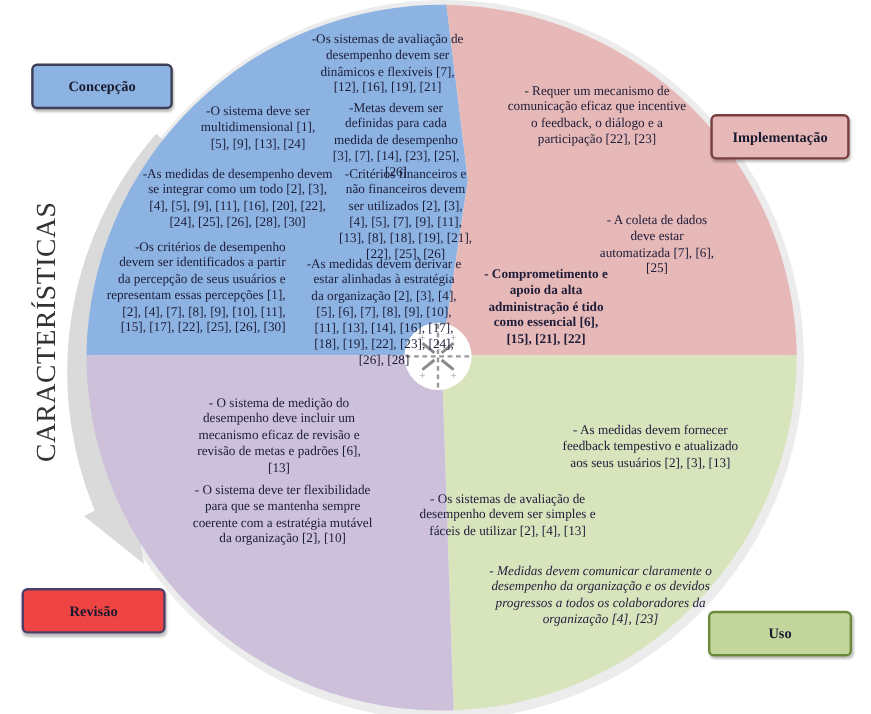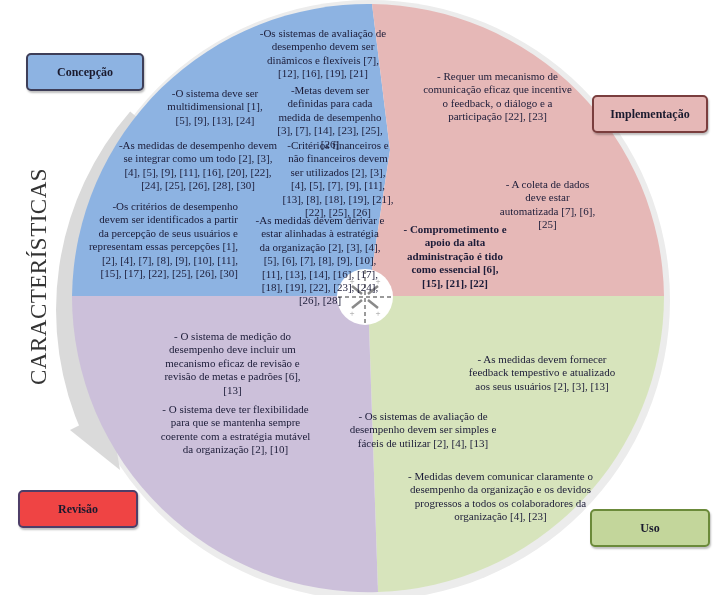--- a/index.html
+++ b/index.html
@@ -62,16 +62,16 @@
 <div class="seg-text" style="left:282px; top:139px; width:112px;">-Critérios financeiros e não financeiros devem ser utilizados [2], [3], [4], [5], [7], [9], [11], [13], [8], [18], [19], [21], [22], [25], [26]</div>
 <div class="seg-text" style="left:88px; top:200px; width:150px;text-align:right;">-Os critérios de desempenho devem ser identificados a partir da percepção de seus usuários e representam essas percepções [1], [2], [4], [7], [8], [9], [10], [11], [15], [17], [22], [25], [26], [30]</div>
 <div class="seg-text" style="left:255px; top:214px; width:130px;">-As medidas devem derivar e estar alinhadas à estratégia da organização [2], [3], [4], [5], [6], [7], [8], [9], [10], [11], [13], [14], [16], [17], [18], [19], [22], [23], [24], [26], [28]</div>
 
 <div class="seg-text" style="left:420px; top:70px; width:155px;">- Requer um mecanismo de comunicação eficaz que incentive o feedback, o diálogo e a participação [22], [23]</div>
 <div class="seg-text" style="left:495px; top:178px; width:105px;">- A coleta de dados deve estar automatizada [7], [6], [25]</div>
 <div class="seg-text" style="left:400px; top:223px; width:110px;font-weight:bold;">- Comprometimento e apoio da alta administração é tido como essencial [6], [15], [21], [22]</div>
 
 <div class="seg-text" style="left:462px; top:353px; width:160px;">- As medidas devem fornecer feedback tempestivo e atualizado aos seus usuários [2], [3], [13]</div>
 <div class="seg-text" style="left:348px; top:410px; width:150px;">- Os sistemas de avaliação de desempenho devem ser simples e fáceis de utilizar [2], [4], [13]</div>
-<div class="seg-text" style="left:403px; top:470px; width:195px;">- Medidas devem comunicar claramente o desempenho da organização e os devidos progressos a todos os colaboradores da organização [4], [23]</div>
+<div class="seg-text" style="left:403px; top:470px; width:195px;font-style:italic;">- Medidas devem comunicar claramente o desempenho da organização e os devidos progressos a todos os colaboradores da organização [4], [23]</div>
 
 <div class="seg-text" style="left:115px; top:330px; width:155px;margin-left:40px;">- O sistema de medição do desempenho deve incluir um mecanismo eficaz de revisão e revisão de metas e padrões [6], [13]</div>
 <div class="seg-text" style="left:158px; top:403px; width:155px;">- O sistema deve ter flexibilidade para que se mantenha sempre coerente com a estratégia mutável da organização [2], [10]</div>
 
 </body></html>

